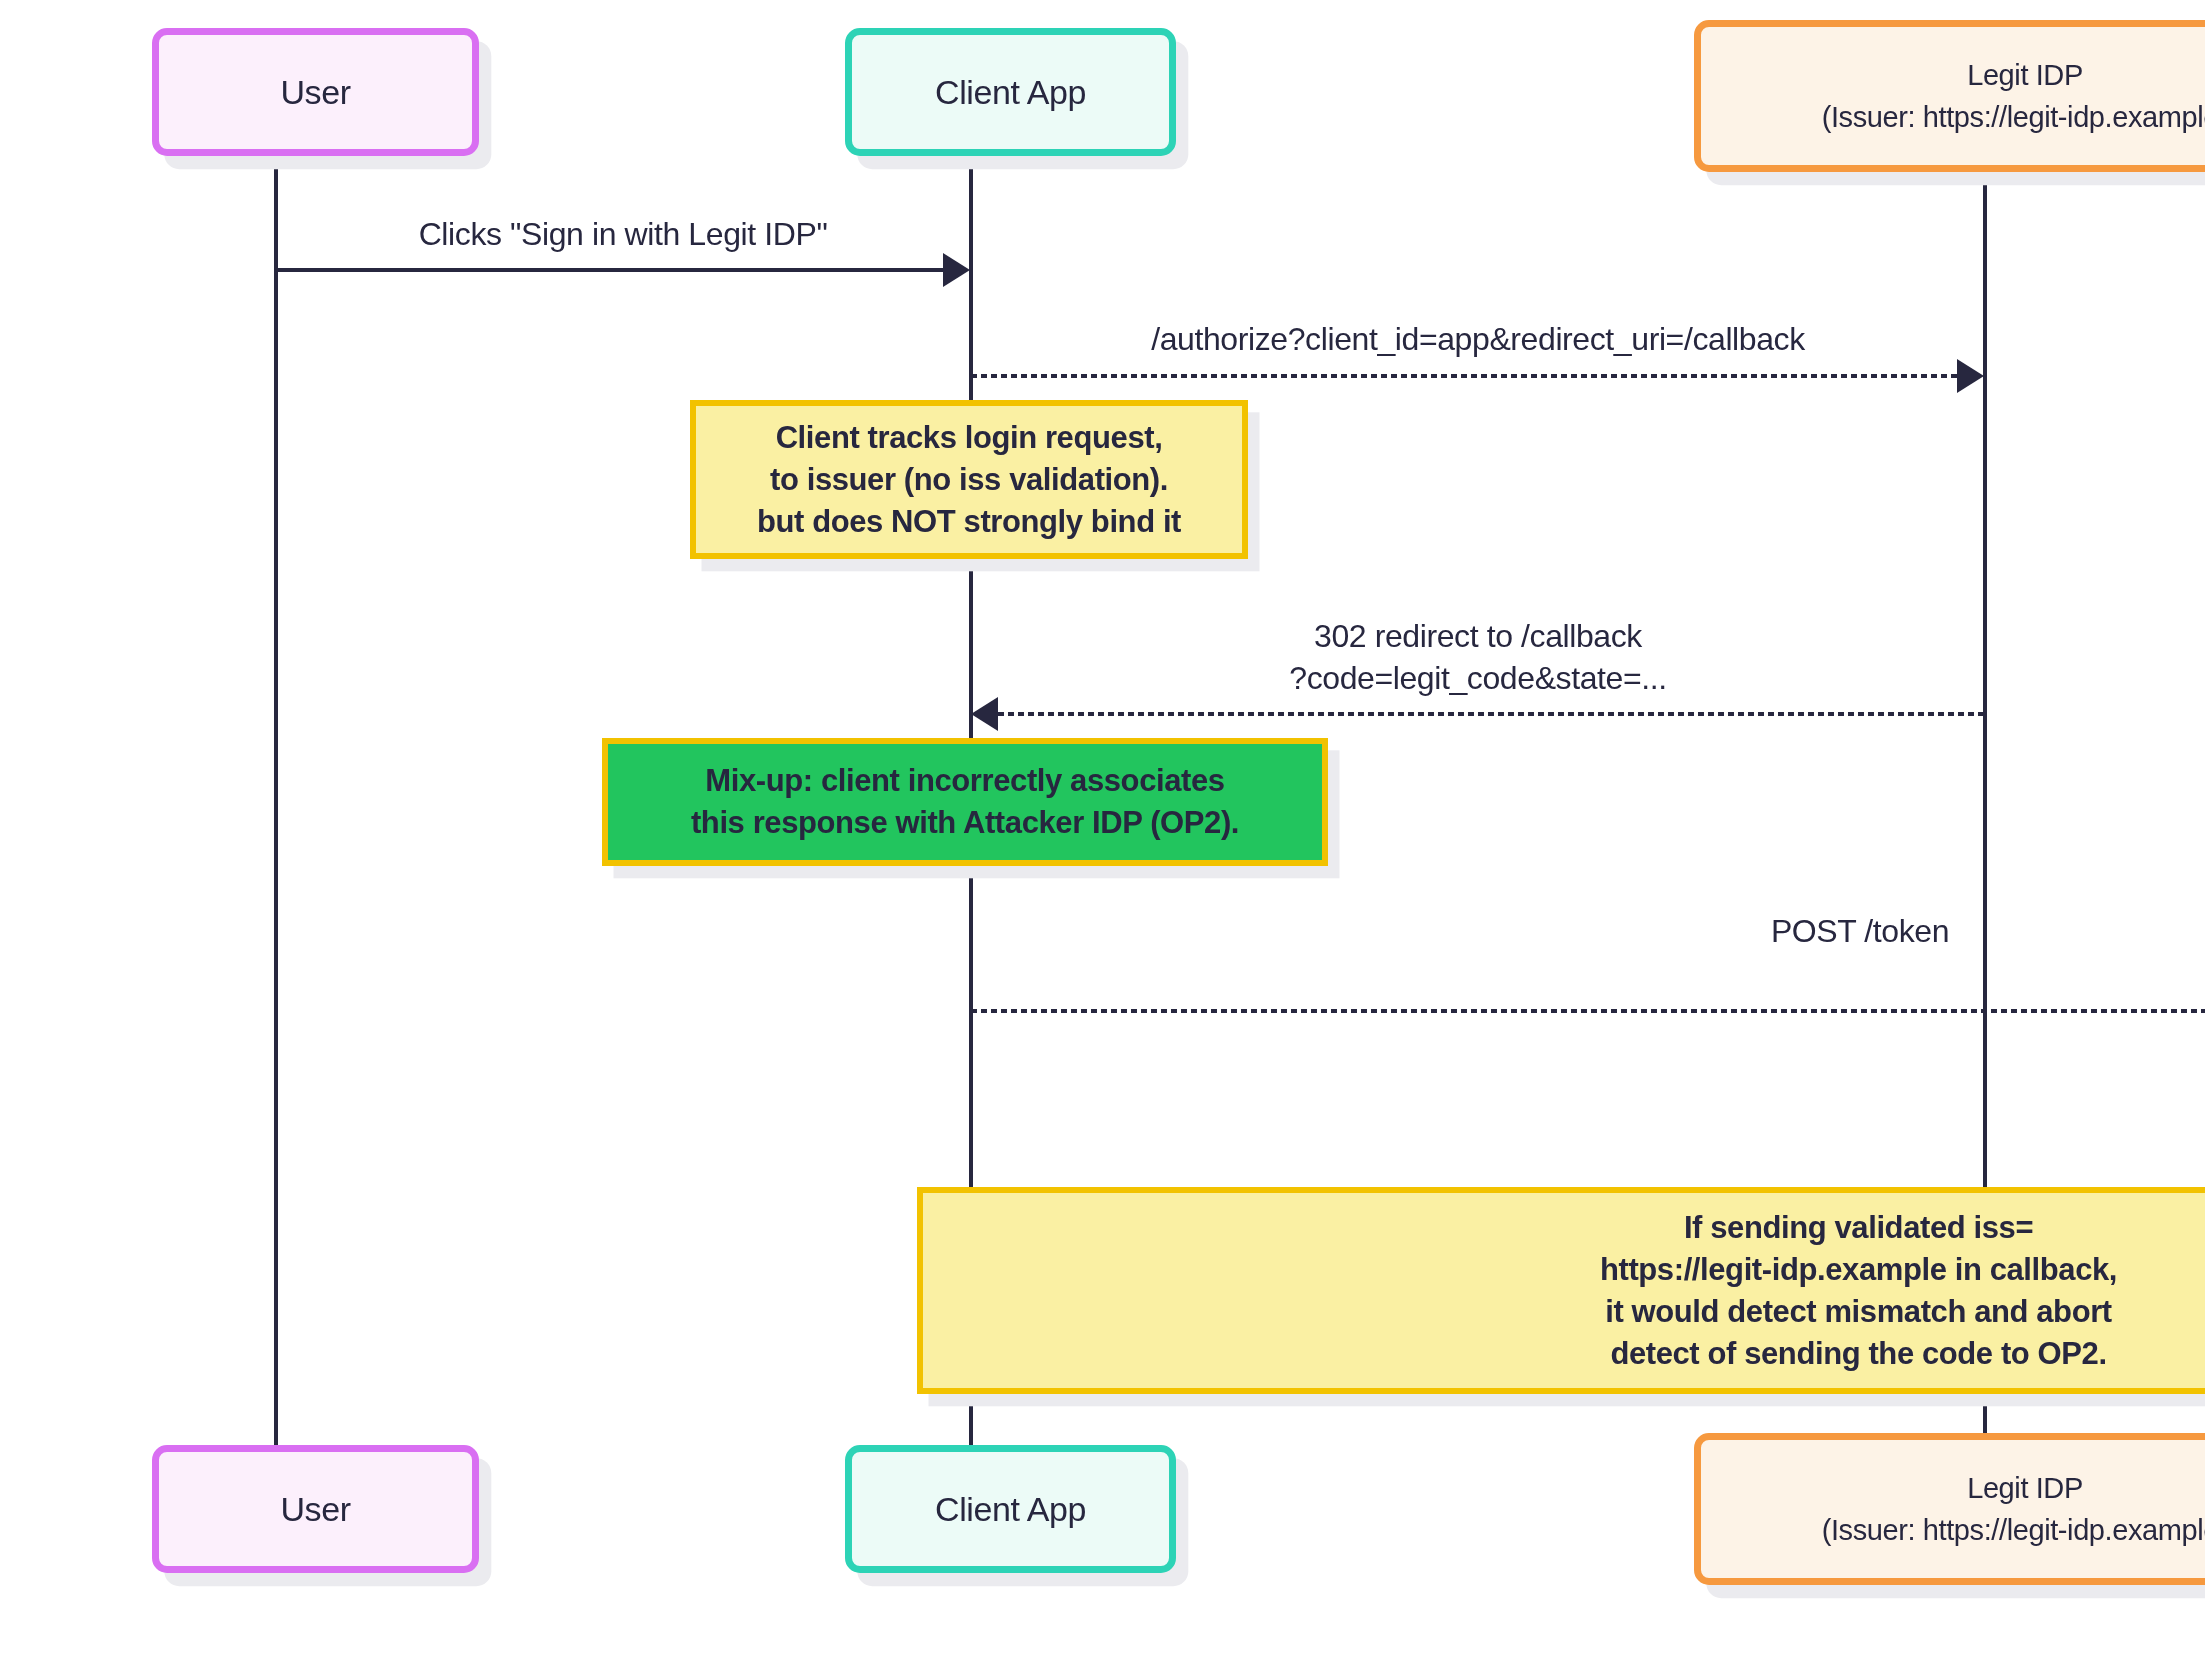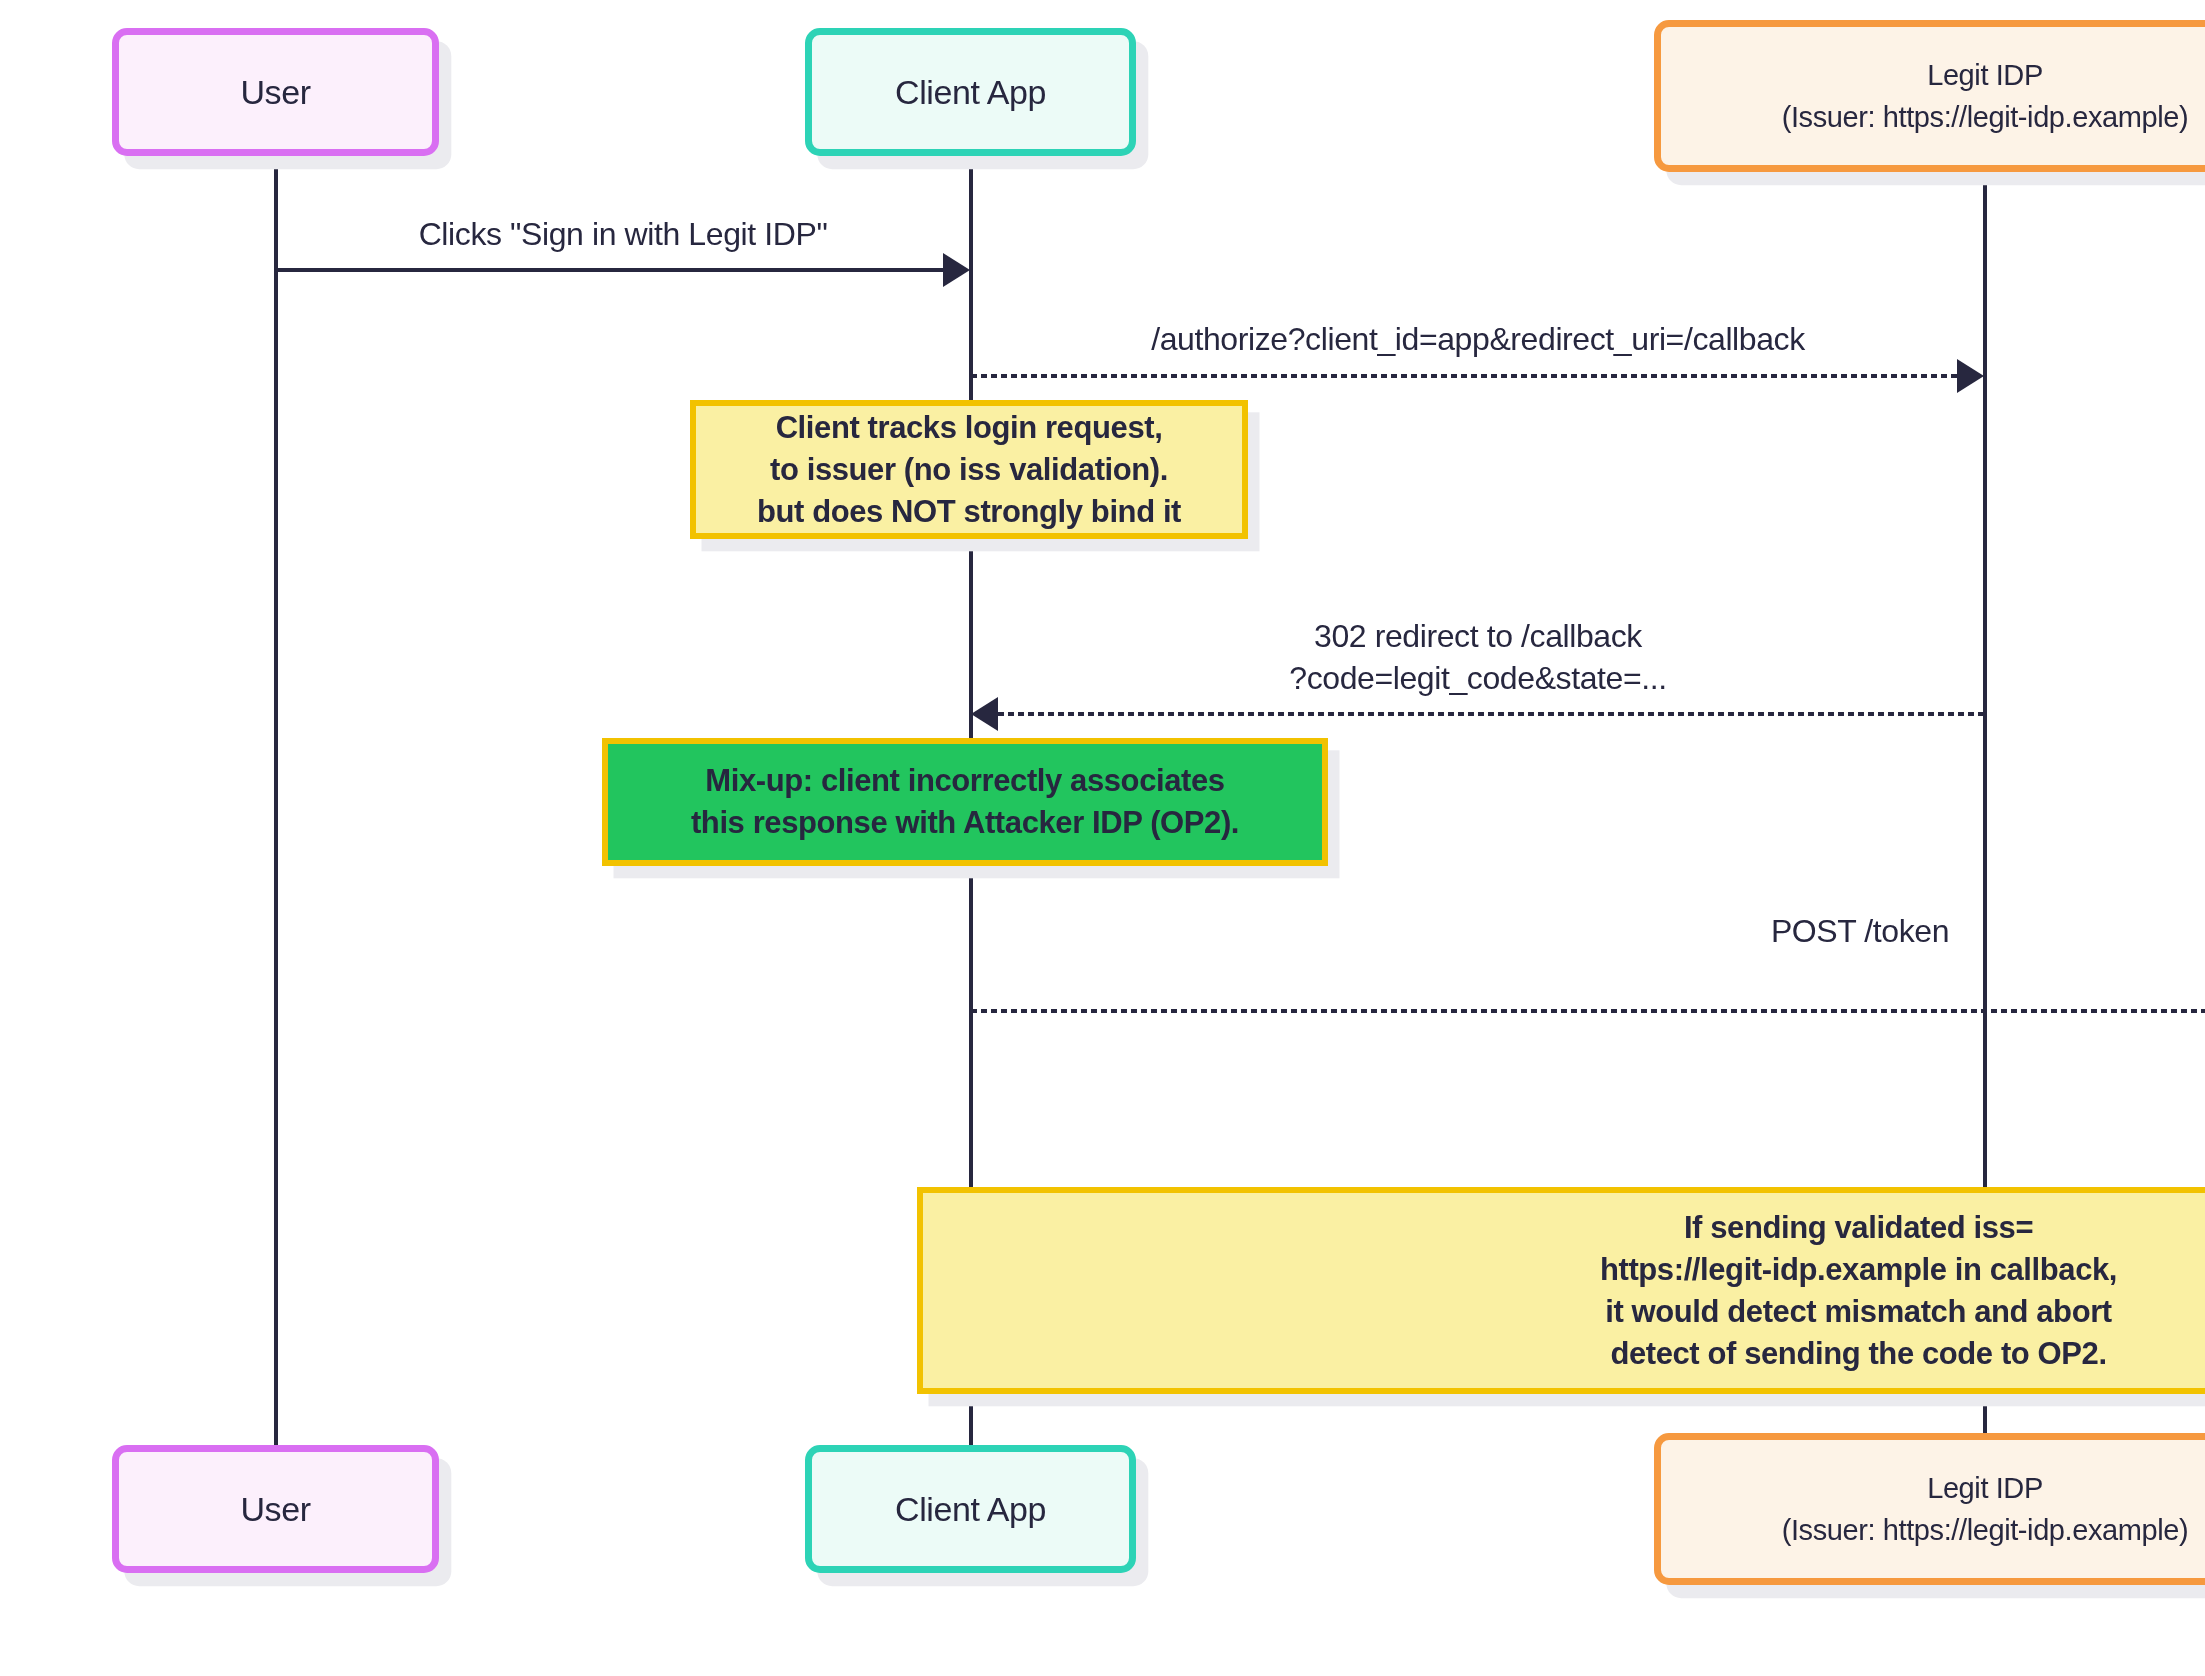--- a/index.html
+++ b/index.html
@@ -21,20 +21,21 @@
     box-sizing:border-box;
     border:7px solid #999;
     border-radius:15px;
     background:#fff;
     display:flex;flex-direction:column;
     align-items:center;justify-content:center;
     text-align:center;
     z-index:4;
     box-shadow:12.3px 13.2px 0 var(--shadow);
     letter-spacing:-0.4px;
+    margin-left:40px;
   }
   .actor .main{font-size:34px;line-height:42px;}
   .actor .sub{font-size:29px;line-height:42px;}
   
   .lifeline{
     position:absolute;width:4px;background:var(--ink);z-index:1;
   }
   
   .msg-label{
     position:absolute;transform:translateX(-50%);
@@ -86,21 +87,21 @@
   </div>
   <div class="arrow-line" style="left:275px;top:268px;width:669px;"></div>
   <div class="head right" style="left:943px;top:253px;"></div>
 
   <div class="msg-label" style="left:1478px;top:318px;">
     <div>/authorize?client_id=app&amp;redirect_uri=/callback</div>
   </div>
   <div class="arrow-line dotted" style="left:971px;top:374px;width:986px;"></div>
   <div class="head right" style="left:1957px;top:359px;"></div>
 
-  <div class="note" style="left: 690px; top: 400px; width: 558px; height: 139px; border-color: rgb(242, 194, 0); background: rgb(250, 240, 163);">
+  <div class="note" style="left: 690px; top: 400px; width: 558px; height: 159px; border-color: rgb(242, 194, 0); background: rgb(250, 240, 163);">
     <div>Client tracks login request,</div>
     <div>to issuer (no iss validation).</div>
     <div>but does NOT strongly bind it</div>
   </div>
 
   <div class="msg-label" style="left:1478px;top:615px;">
     <div>302 redirect to /callback</div>
     <div>?code=legit_code&amp;state=...</div>
   </div>
   <div class="arrow-line dotted" style="left:998px;top:712px;width:986px;"></div>

